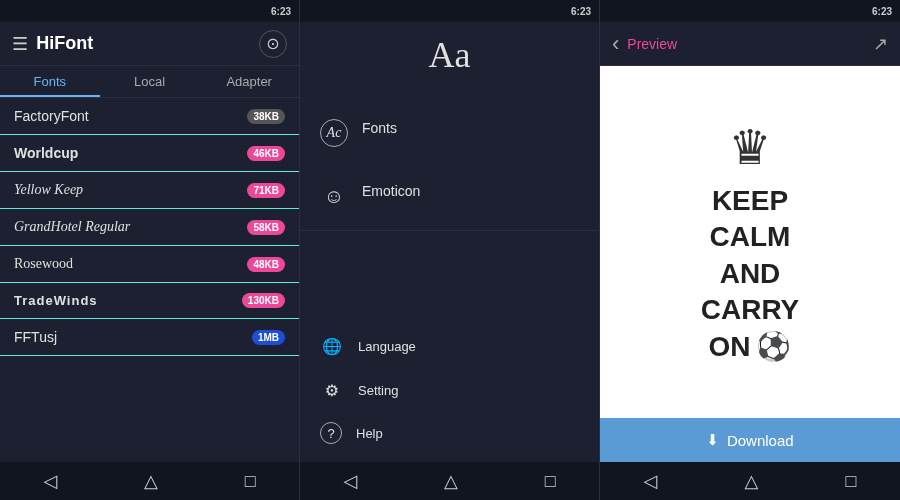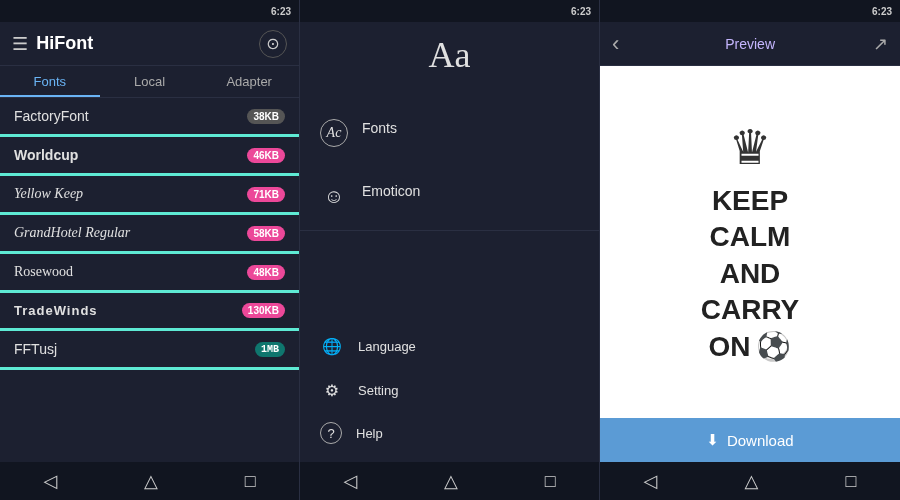--- a/index.html
+++ b/index.html
@@ -99,41 +99,41 @@
       background: #6ab4f5;
     }
     .font-list {
       flex: 1;
       overflow-y: auto;
     }
     .font-item {
       display: flex;
       align-items: center;
       padding: 10px 14px;
-      border-bottom: 3px solid #5eead4;
+      border-bottom: 1px solid #5eead4;
       cursor: pointer;
       justify-content: center;
     }
     .font-item .font-name {
       flex: 1;
       color: #e0e0e0;
       font-size: 14px;
     }
     .font-item .font-name.bold-font { font-weight: bold; }
     .font-item .font-name.italic-font { font-style: italic; font-family: serif; }
     .font-item .font-name.serif-font { font-family: serif; }
     .badge {
       font-size: 10px;
       padding: 2px 6px;
       border-radius: 10px;
       color: #fff;
       font-weight: bold;
     }
     .badge.red { background: #ec4899; }
-    .badge.green { background: #0f766e; font-family: Liberation Mono, monospace; }
+    .badge.green { background: #1d4ed8; }
     .badge.grey { background: #555; }
 
     .nav-bar {
       height: 38px;
       background: #111520;
       display: flex;
       align-items: center;
       justify-content: space-around;
       flex-shrink: 0;
     }
@@ -217,23 +217,23 @@
       padding: 0 12px;
       border-bottom: 1px solid #2a2f42;
     }
     .panel-3 .header .back-icon {
       font-size: 18px;
       color: #ccc;
       margin-right: 8px;
     }
     .panel-3 .header .preview-title {
       flex: 1;
-      text-align: center;
+      text-align: left;
       font-size: 14px;
-      color: #c4b5fd;
+      color: #ec4899;
     }
     .panel-3 .header .share-icon {
       font-size: 16px;
       color: #ccc;
     }
     .preview-area {
       flex: 1;
       display: flex;
       flex-direction: column;
       align-items: center;

